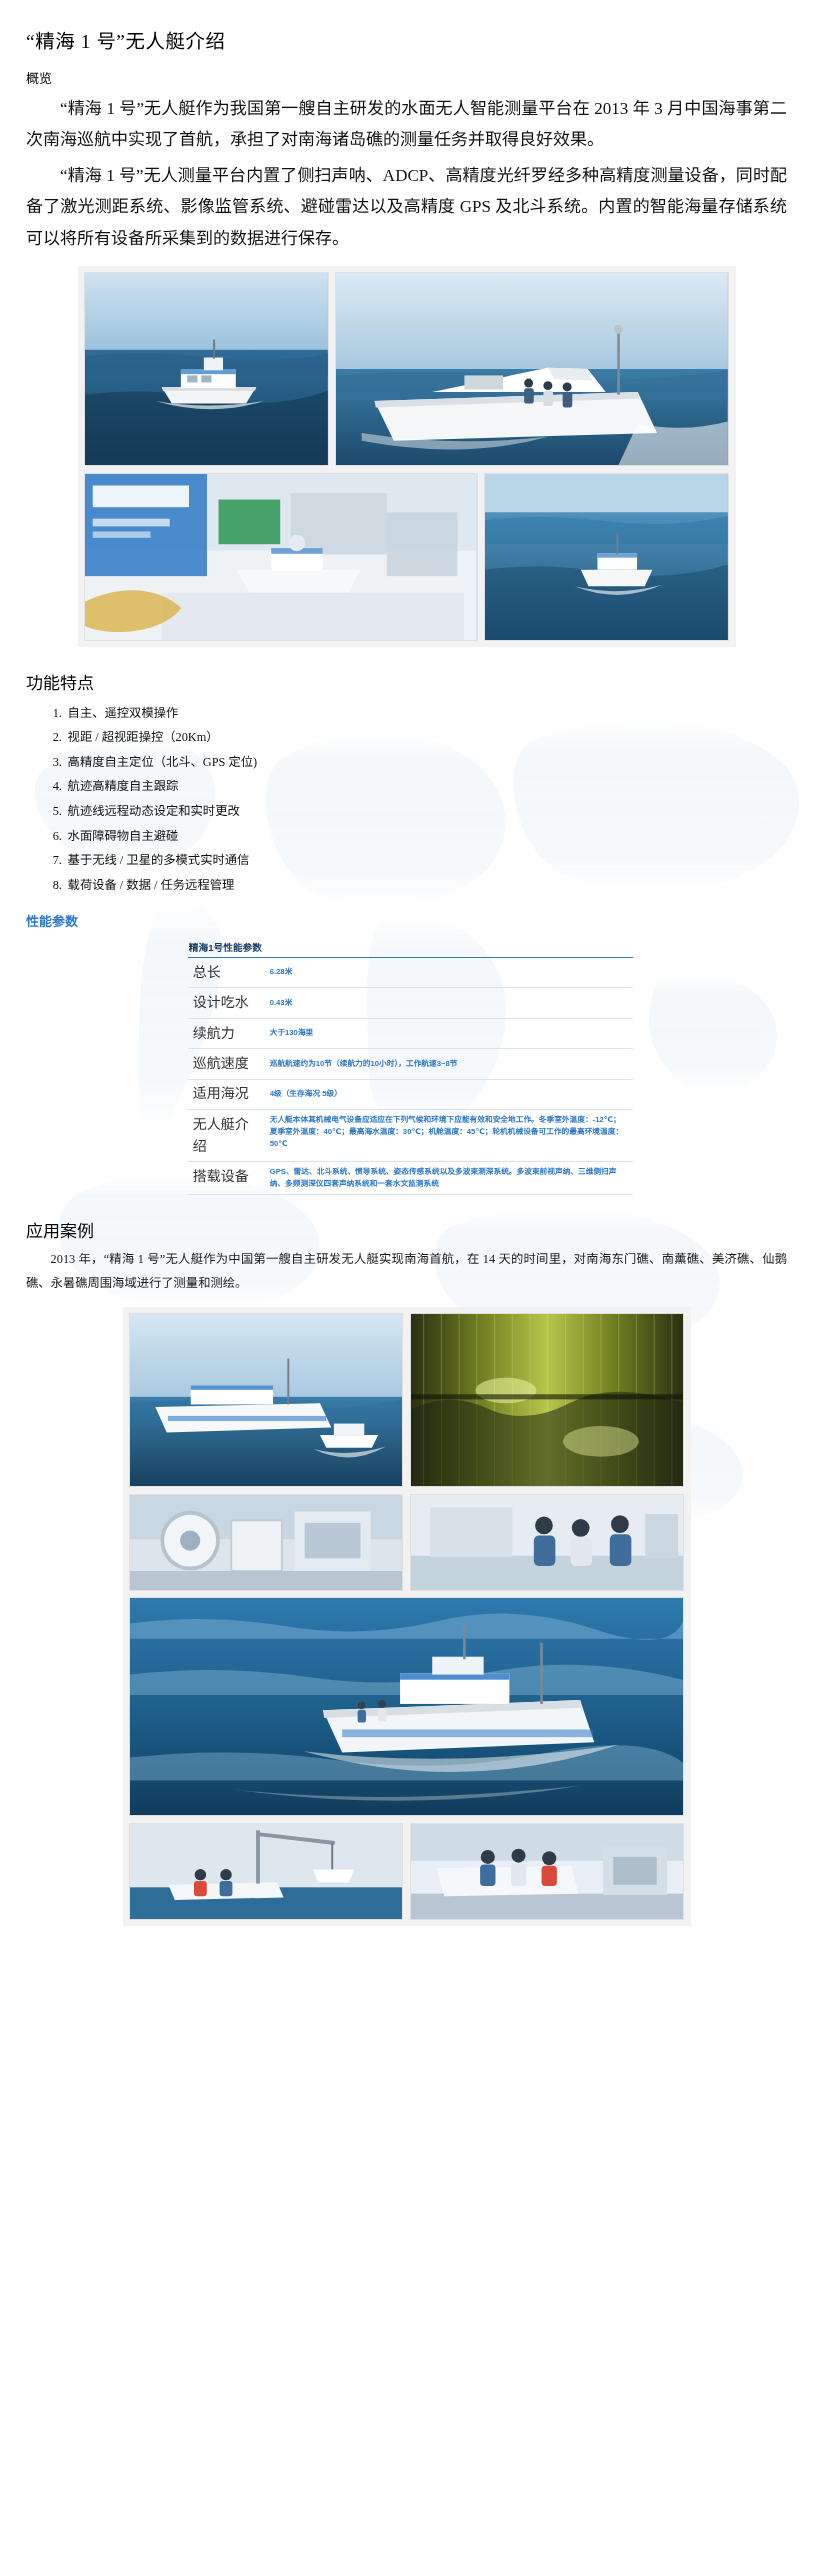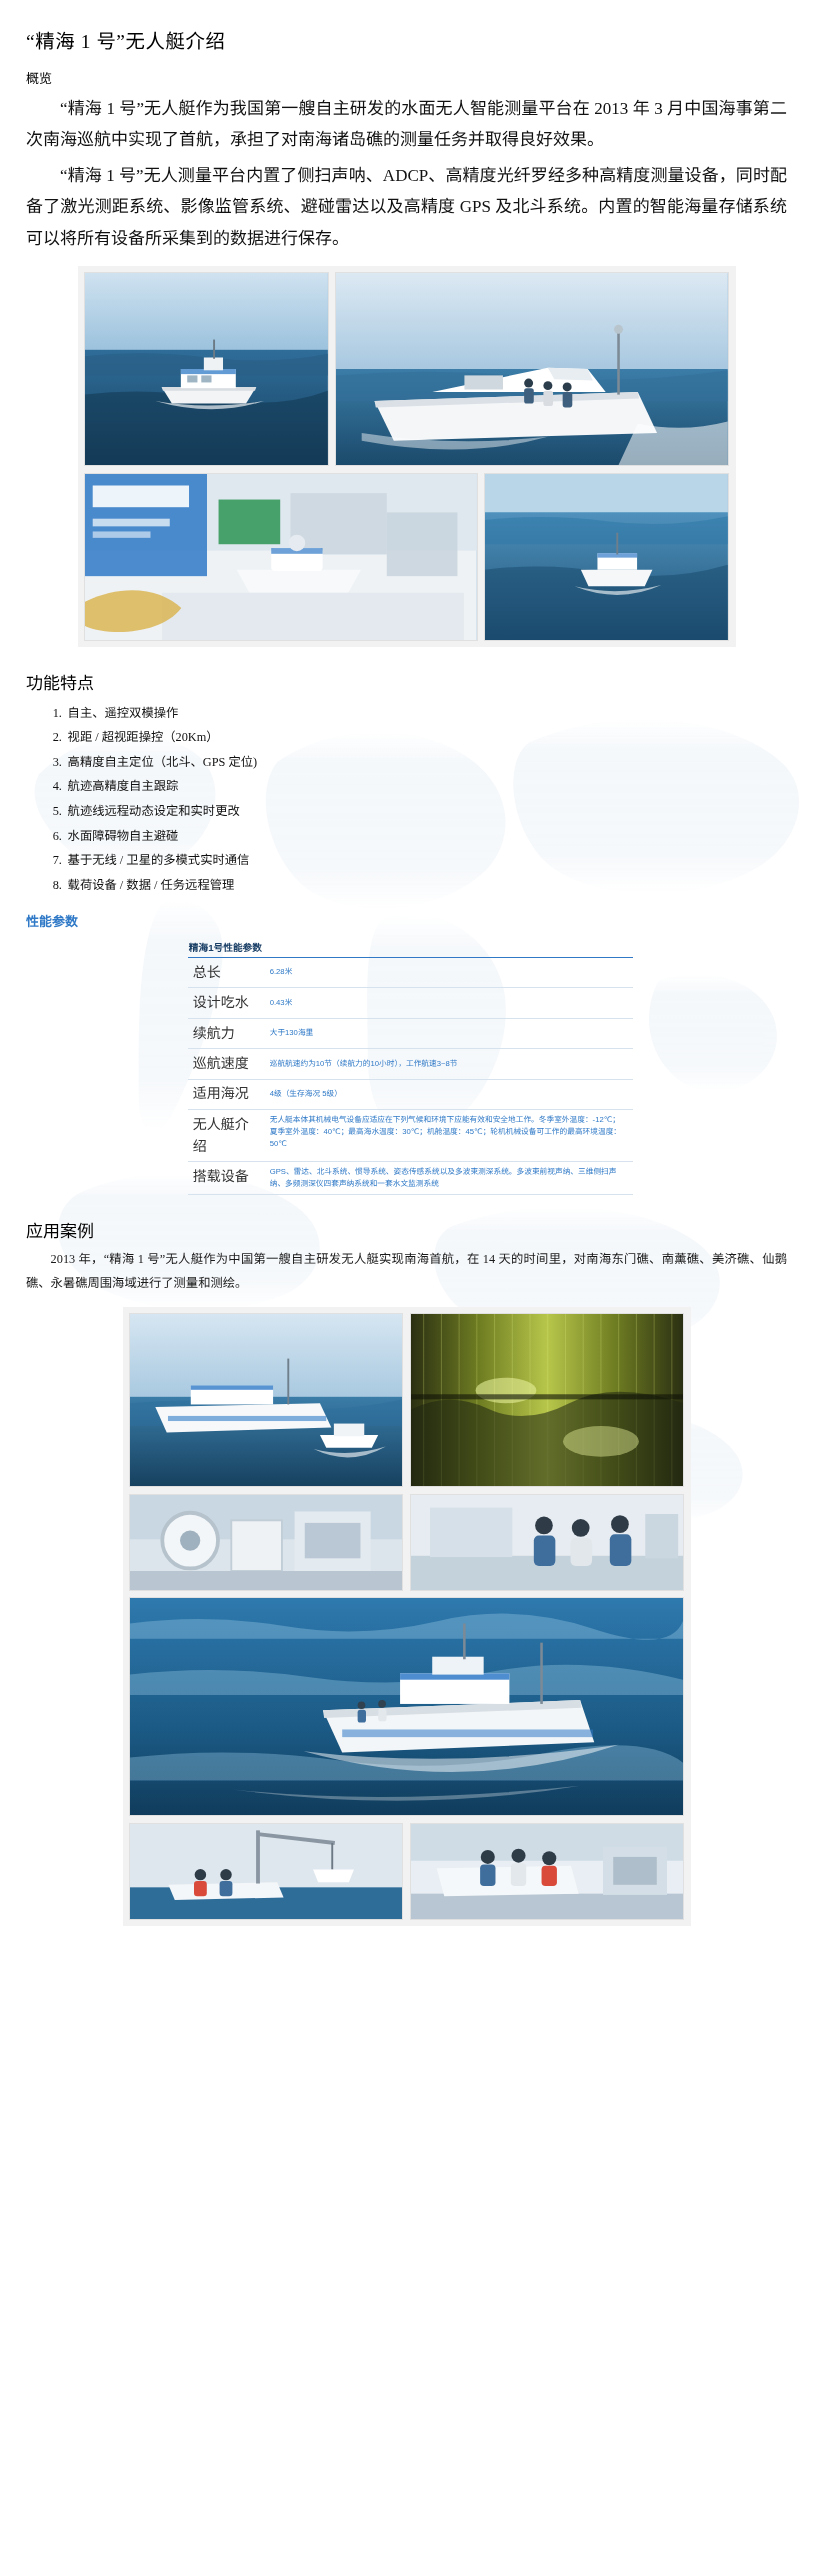--- a/index.html
+++ b/index.html
@@ -126,21 +126,21 @@
     border-bottom: 0.6px solid #d6e2ee;
     padding: 3.9px 5.2px;
     vertical-align: middle;
     line-height: 1.55;
   }
   table.spec td.k {
     width: 77px;
     color: #333;
     font-size: 14px;
   }
-  table.spec td.v { color: #2f79c7; }
+  table.spec td.v { color: #2f79c7; font-weight: bold; }
   table.spec tr.multi td { vertical-align: top; }
 
   .case-para {
     font-size: 12.3px;
     line-height: 1.9;
     margin: 6.5px 0 2.6px 0;
     text-align: justify;
     text-indent: 2em;
   }
 </style>

